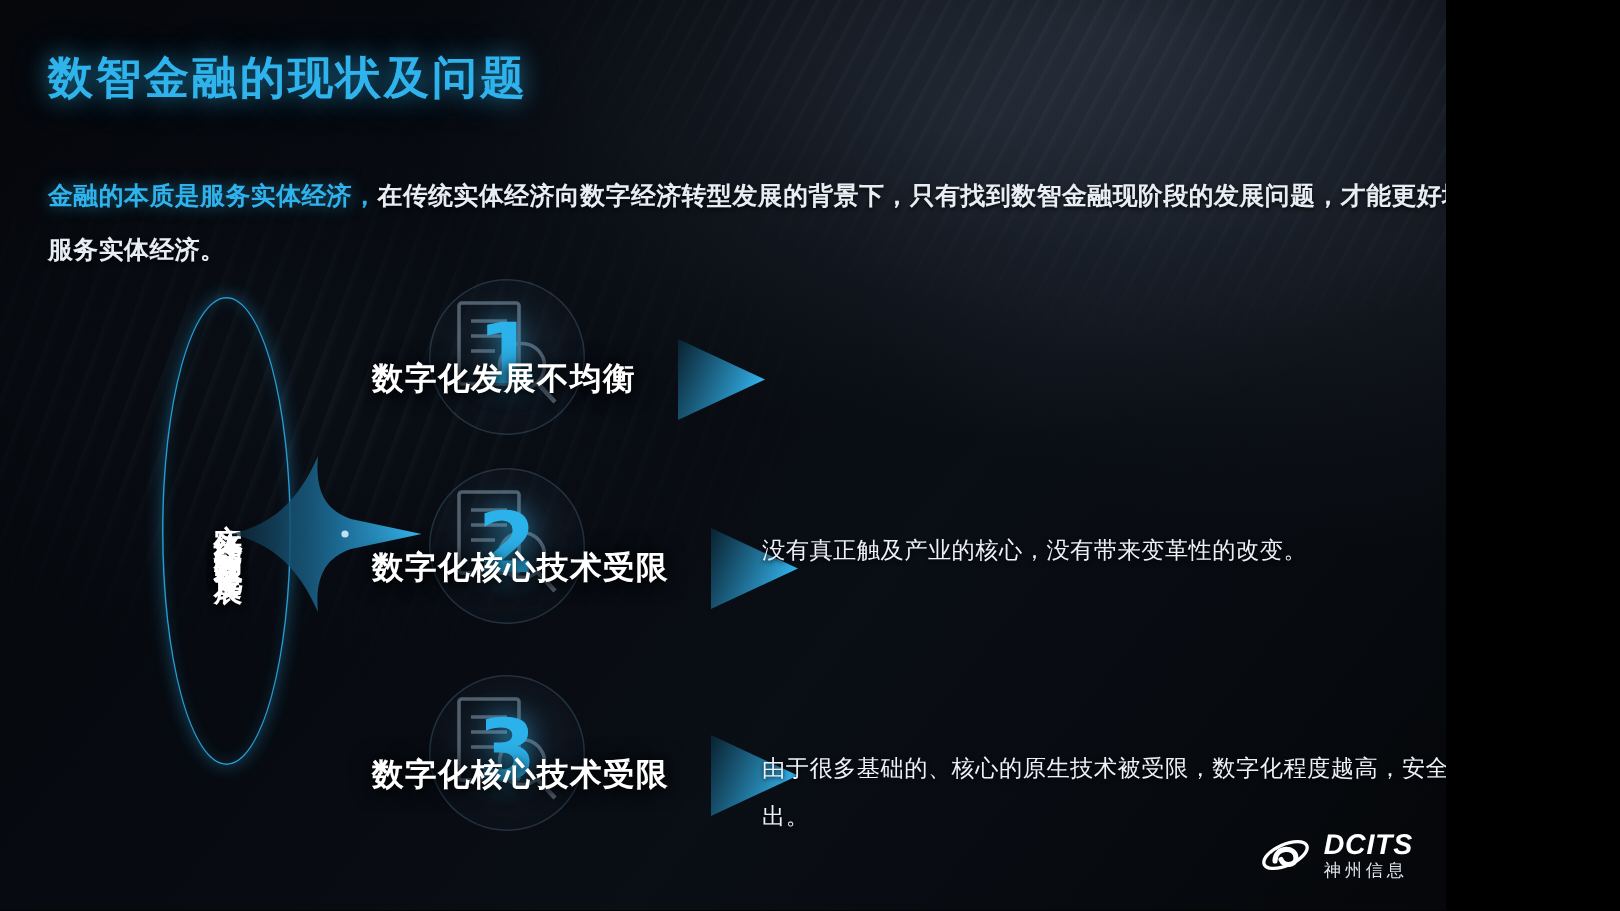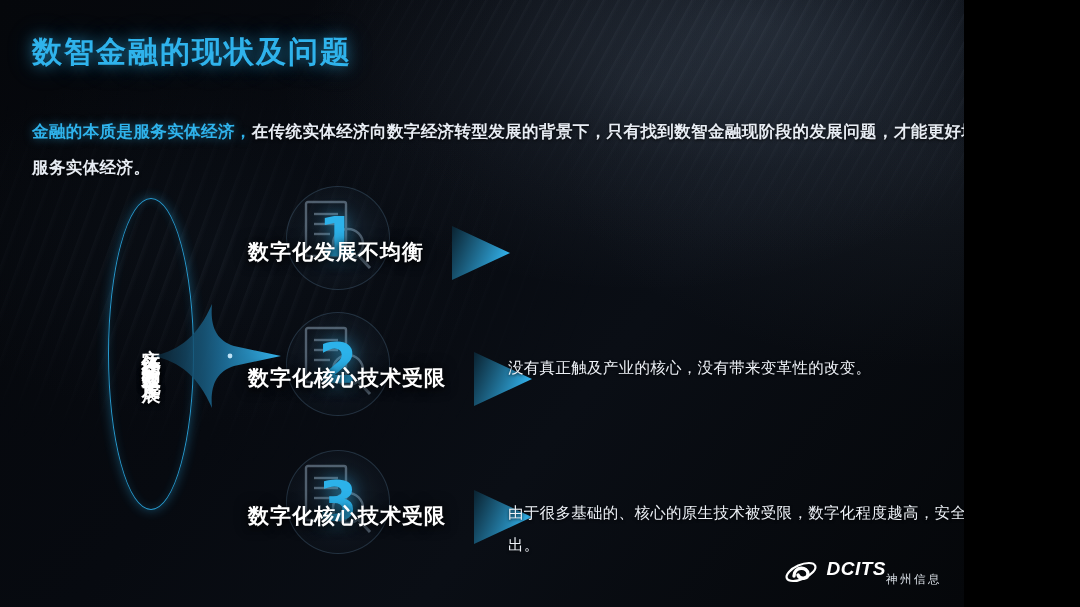--- a/index.html
+++ b/index.html
@@ -128,27 +128,27 @@
   }
   .desc-1 { top:212px; }
   .desc-2 { top:352px; }
   .desc-3 { top:497px; }
 
   
   .logo {
     position:absolute; right:22px; bottom:20px;
     display:flex; align-items:center; gap:9px;
   }
-  .logo-text { display:flex; line-height:1; }
+  .logo-text { display:flex; flex-direction:column; line-height:1; }
   .logo-name {
     font-size:19px; font-weight:700; color:#ffffff; letter-spacing:0.5px;
     font-style:italic;
   }
   .logo-cn {
-    font-size:11.5px; color:#dfe5ec; letter-spacing:2.5px; margin-top:15px;
+    font-size:11.5px; color:#dfe5ec; letter-spacing:2.5px; margin-top:3px;
   }
 </style>
 </head>
 <body>
 
 <div class="slide">
 
   <div class="glow-top"></div>
   <div class="streaks"></div>
   <div class="streaks2"></div>

